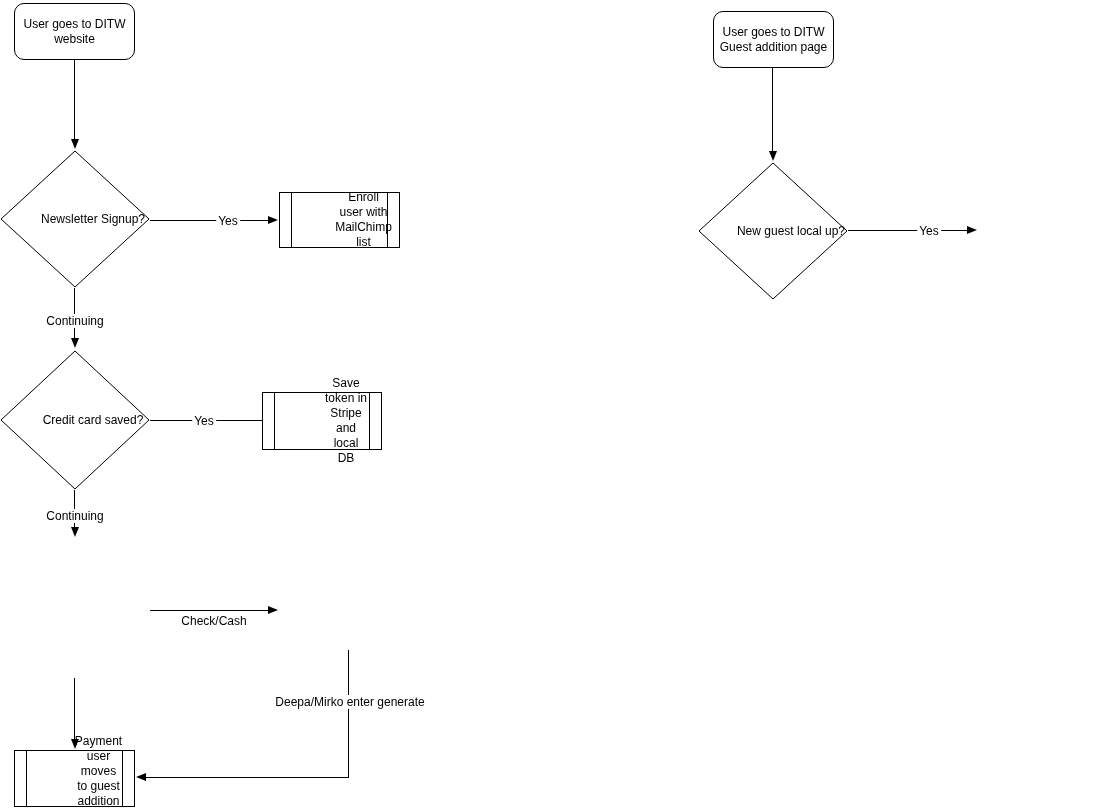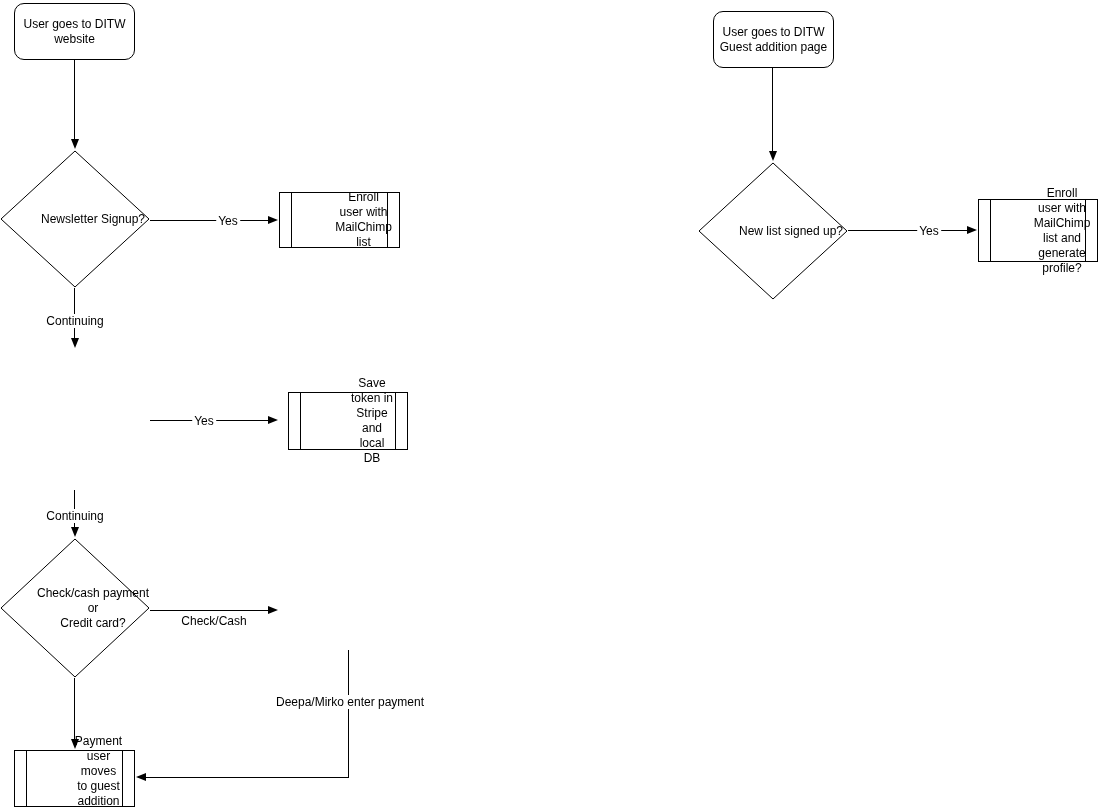--- a/index.html
+++ b/index.html
@@ -57,82 +57,73 @@
   <div class="node subprocess" style="left:279px;top:192px;width:121px;height:56px;">
     <span class="bar-left"></span>
     <span class="bar-right"></span>
     <div class="sub-label">Enroll user with MailChimp list</div>
   </div>
 
   <div class="line" style="left:74px;top:288px;width:1px;height:50px;"></div>
   <div class="ah ah-down" style="left:71px;top:338px;"></div>
   <span class="edge-label" style="left:75px;top:321px;">Continuing</span>
 
+  <div class="node diamond" style="left:0px;top:350px;width:150px;height:140px;">
+    <svg viewBox="0 0 150 140">
+      <polygon points="75,1 149,70 75,139 1,70" fill="#ffffff" stroke="#000000" stroke-width="1"></polygon>
+    </svg>
+    <div class="dlabel">Credit card saved?</div>
+  </div>
 
   <div class="line" style="left:150px;top:420px;width:118px;height:1px;"></div>
   <div class="ah ah-right" style="left:268px;top:416px;"></div>
   <span class="edge-label" style="left:204px;top:421px;">Yes</span>
 
-  <div class="node subprocess" style="left:288px;top:392px;width:120px;height:58px;">
+  <div class="node subprocess" style="left:262px;top:392px;width:120px;height:58px;">
     <span class="bar-left"></span>
     <span class="bar-right"></span>
     <div class="sub-label">Save token in Stripe and local DB</div>
   </div>
 
   <div class="line" style="left:74px;top:490px;width:1px;height:38px;"></div>
   <div class="ah ah-down" style="left:71px;top:527px;"></div>
   <span class="edge-label" style="left:75px;top:516px;">Continuing</span>
 
-  <div class="node diamond" style="left:0px;top:538px;width:150px;height:140px;">
-    <svg viewBox="0 0 150 140">
-      <polygon points="75,1 149,70 75,139 1,70" fill="#ffffff" stroke="#000000" stroke-width="1"></polygon>
-    </svg>
-    <div class="dlabel">
-      <span class="dline">Check/cash payment</span>
-      <span class="dline">or</span>
-      <span class="dline">Credit card?</span>
-    </div>
-  </div>
 
   <div class="line" style="left:150px;top:610px;width:118px;height:1px;"></div>
   <div class="ah ah-right" style="left:268px;top:606px;"></div>
   <span class="edge-label" style="left:214px;top:621px;">Check/Cash</span>
 
 
   <div class="line" style="left:74px;top:678px;width:1px;height:61px;"></div>
   <div class="ah ah-down" style="left:71px;top:739px;"></div>
 
   <div class="line" style="left:348px;top:650px;width:1px;height:128px;"></div>
   <div class="line" style="left:146px;top:777px;width:203px;height:1px;"></div>
   <div class="ah ah-left" style="left:136px;top:773px;"></div>
-  <span class="edge-label" style="left:350px;top:702px;">Deepa/Mirko enter payment</span>
+  <span class="edge-label" style="left:350px;top:702px;">Deepa/Mirko enter generate</span>
 
   <div class="node subprocess" style="left:14px;top:750px;width:121px;height:57px;">
     <span class="bar-left"></span>
     <span class="bar-right"></span>
     <div class="sub-label">Payment user moves to guest addition page</div>
   </div>
 
   <div class="node start-node" style="left:713px;top:11px;width:121px;height:57px;">
     <span>User goes to DITW Guest addition page</span>
   </div>
 
   <div class="line" style="left:772px;top:68px;width:1px;height:83px;"></div>
   <div class="ah ah-down" style="left:769px;top:151px;"></div>
 
   <div class="node diamond" style="left:698px;top:162px;width:150px;height:138px;">
     <svg viewBox="0 0 150 138">
       <polygon points="75,1 149,69 75,137 1,69" fill="#ffffff" stroke="#000000" stroke-width="1"></polygon>
     </svg>
-    <div class="dlabel">New list signed up?</div>
+    <div class="dlabel">New guest local up?</div>
   </div>
 
   <div class="line" style="left:848px;top:230px;width:119px;height:1px;"></div>
   <div class="ah ah-right" style="left:967px;top:226px;"></div>
   <span class="edge-label" style="left:929px;top:231px;">Yes</span>
 
-  <div class="node subprocess" style="left:978px;top:199px;width:120px;height:63px;">
-    <span class="bar-left"></span>
-    <span class="bar-right"></span>
-    <div class="sub-label">Enroll user with MailChimp list and generate profile?</div>
-  </div>
 
 </div>
 
 </body></html>

